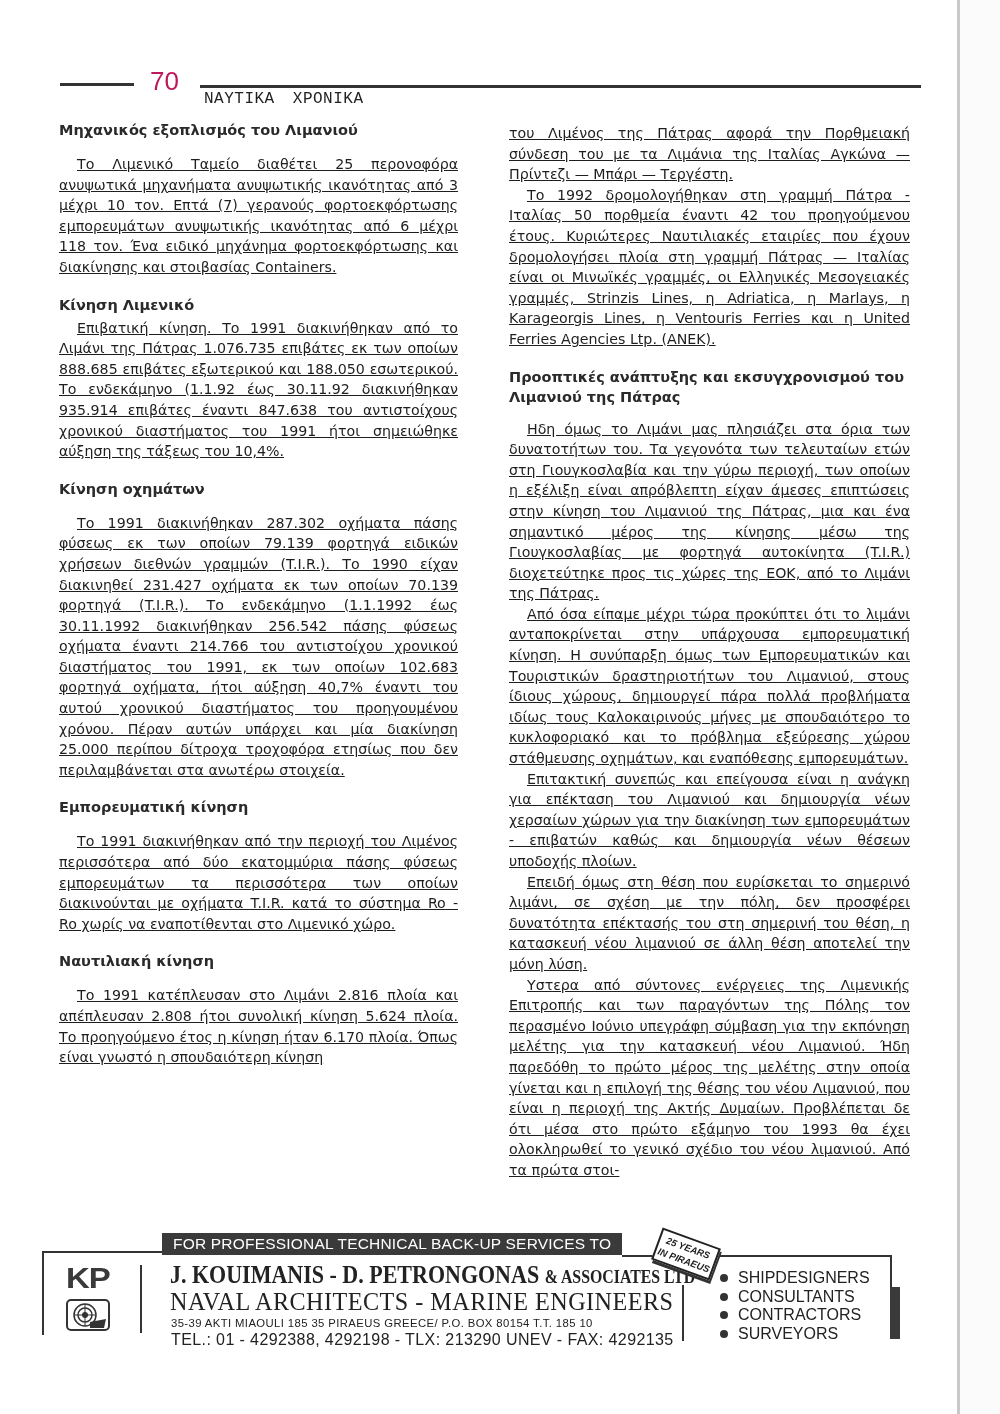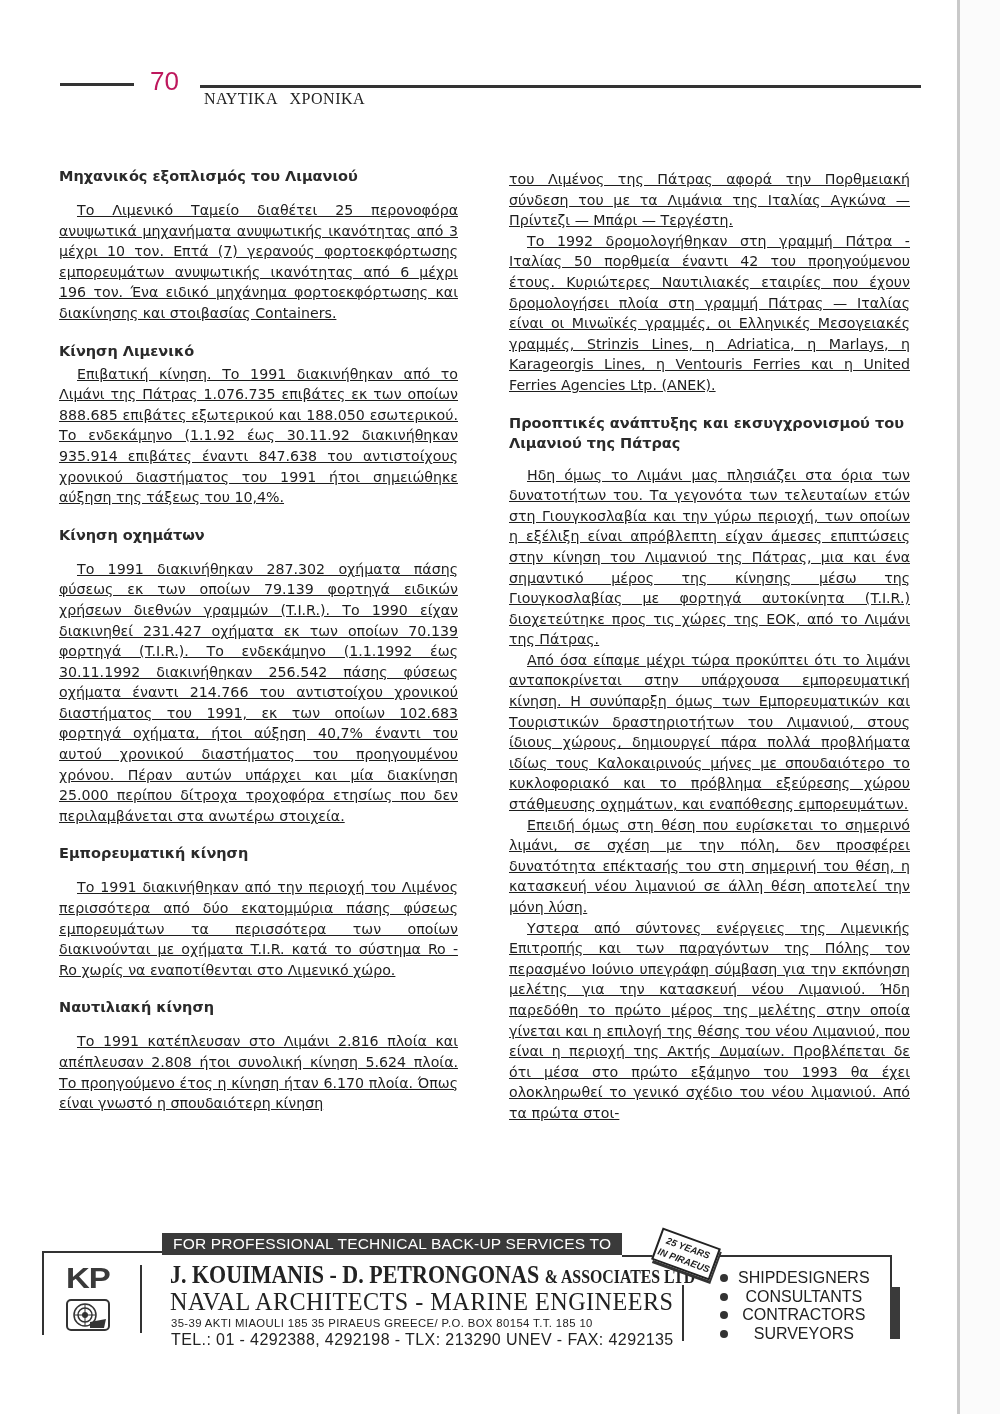--- a/index.html
+++ b/index.html
@@ -7,24 +7,24 @@
       width: 1000px; height: 1414px; background: #ffffff; position: relative; overflow: hidden;
       font-family: "DejaVu Sans", "Liberation Sans", sans-serif; color: #1e1e1e;
     }
     .page-edge { position: absolute; left: 957px; top: 0; width: 3px; height: 1414px; background: #c9c9c9; }
     .page-edge2 { position: absolute; left: 960px; top: 0; width: 40px; height: 1414px; background: #fbfbfb; }
 
     
     .hdr-rule-left { position: absolute; left: 60px; top: 83px; width: 74px; height: 3px; background: #333; }
     .hdr-rule-right { position: absolute; left: 200px; top: 85px; width: 721px; height: 3px; background: #333; }
     .page-number { position: absolute; left: 150px; top: 66px; font-size: 26px; font-weight: normal; font-family: "Liberation Sans", sans-serif; color: #be185d; }
-    .journal-title { position: absolute; left: 204px; top: 90px; font-size: 16px; letter-spacing: 0.5px; font-family: Liberation Serif, serif; color: #222; word-spacing: 8px; }
+    .journal-title { position: absolute; left: 204px; top: 90px; font-size: 16px; letter-spacing: 0.5px; font-family: Liberation Mono, monospace; color: #222; word-spacing: 8px; }
 
     
-    .col { position: absolute; font-size: 14.2px; line-height: 20.6px; text-align: justify; margin-top: 46px; }
+    .col { position: absolute; font-size: 14.2px; line-height: 20.6px; text-align: justify; }
     .col-left { left: 59px; top: 120px; width: 399px; }
     .col-right { left: 509px; top: 123px; width: 401px; }
     .col p { margin: 0; text-indent: 18px; text-decoration: underline; }
     .col p.noindent { text-indent: 0; }
     .col h2 { font-size: 14.5px; font-weight: bold; margin: 0; line-height: 20px; color: #2a2a2a; text-align: left; }
     .sp-a { height: 14px; }
     .sp-b { height: 17px; }
     .sp-c { height: 12px; }
     .sp-p { height: 3px; }
 
@@ -42,39 +42,39 @@
     .logo-emblem svg { position: absolute; left: 2px; top: 1px; }
     .ad-divider-l { position: absolute; left: 140px; top: 40px; width: 2px; height: 68px; background: #333; }
     .ad-divider-r { position: absolute; left: 682px; top: 60px; width: 2px; height: 56px; background: #333; }
     .company-name { position: absolute; left: 170px; top: 36px; font-family: "Liberation Serif", serif; font-weight: bold; font-size: 25px; color: #222; white-space: nowrap; transform: scaleX(0.88); transform-origin: left; }
     .company-name .small { font-size: 18px; }
     .company-sub { position: absolute; left: 170px; top: 62px; font-family: "Liberation Serif", serif; font-size: 26px; color: #222; white-space: nowrap; transform: scaleX(0.93); transform-origin: left; letter-spacing: 0.5px; }
     .company-addr { position: absolute; left: 171px; top: 92px; font-family: "Liberation Sans", sans-serif; font-size: 11.3px; color: #222; white-space: nowrap; letter-spacing: 0.4px; }
     .company-tel { position: absolute; left: 171px; top: 106px; font-family: "Liberation Sans", sans-serif; font-size: 16px; color: #222; white-space: nowrap; letter-spacing: 0.4px; }
     .years-badge { position: absolute; left: 655px; top: 12px; width: 62px; height: 34px; border: 2px solid #222; background: #fff; transform: rotate(20deg);
       font-family: "Liberation Sans", sans-serif; font-weight: bold; font-style: italic; font-size: 9.5px; line-height: 13px; text-align: center; box-sizing: border-box; padding-top: 2px; box-shadow: 2px 3px 0 #333; }
-    .services { position: absolute; left: 720px; top: 44px; margin: 0; padding: 0; list-style: none; font-family: "Liberation Sans", sans-serif; font-size: 16px; line-height: 18.5px; color: #222; text-align: center; }
+    .services { position: absolute; left: 720px; top: 44px; margin: 0; padding: 0; list-style: none; font-family: "Liberation Sans", sans-serif; font-size: 16px; line-height: 18.5px; color: #222; }
     .services li { position: relative; padding-left: 18px; }
     .services li .bullet { position: absolute; left: 0; top: 5px; width: 8px; height: 8px; border-radius: 50%; background: #333; }
   </style>
 </head>
 <body>
 
 <div class="page-edge2"></div>
 <div class="page-edge"></div>
 
 <div class="hdr-rule-left"></div>
 <div class="page-number">70</div>
 <div class="hdr-rule-right"></div>
 <div class="journal-title">ΝΑΥΤΙΚΑ ΧΡΟΝΙΚΑ</div>
 
 <div class="col col-left">
   <h2>Μηχανικός εξοπλισμός του Λιμανιού</h2>
   <div class="sp-a"></div>
-  <p>Το Λιμενικό Ταμείο διαθέτει 25 περονοφόρα ανυψωτικά μηχανήματα ανυψωτικής ικανότητας από 3 μέχρι 10 τον. Επτά (7) γερανούς φορτοεκφόρτωσης εμπορευμάτων ανυψωτικής ικανότητας από 6 μέχρι 196 τον. Ένα ειδικό μηχάνημα φορτοεκφόρτωσης και διακίνησης και στοιβασίας Containers.</p>
+  <p>Το Λιμενικό Ταμείο διαθέτει 25 περονοφόρα ανυψωτικά μηχανήματα ανυψωτικής ικανότητας από 3 μέχρι 10 τον. Επτά (7) γερανούς φορτοεκφόρτωσης εμπορευμάτων ανυψωτικής ικανότητας από 6 μέχρι 118 τον. Ένα ειδικό μηχάνημα φορτοεκφόρτωσης και διακίνησης και στοιβασίας Containers.</p>
   <div class="sp-b"></div>
   <h2>Κίνηση Λιμενικό</h2>
   <div class="sp-p"></div>
   <p>Επιβατική κίνηση. Το 1991 διακινήθηκαν από το Λιμάνι της Πάτρας 1.076.735 επιβάτες εκ των οποίων 888.685 επιβάτες εξωτερικού και 188.050 εσωτερικού. Το ενδεκάμηνο (1.1.92 έως 30.11.92 διακινήθηκαν 935.914 επιβάτες έναντι 847.638 του αντιστοίχους χρονικού διαστήματος του 1991 ήτοι σημειώθηκε αύξηση της τάξεως του 10,4%.</p>
   <div class="sp-b"></div>
   <h2>Κίνηση οχημάτων</h2>
   <div class="sp-a"></div>
   <p>Το 1991 διακινήθηκαν 287.302 οχήματα πάσης φύσεως εκ των οποίων 79.139 φορτηγά ειδικών χρήσεων διεθνών γραμμών (T.I.R.). Το 1990 είχαν διακινηθεί 231.427 οχήματα εκ των οποίων 70.139 φορτηγά (T.I.R.). Το ενδεκάμηνο (1.1.1992 έως 30.11.1992 διακινήθηκαν 256.542 πάσης φύσεως οχήματα έναντι 214.766 του αντιστοίχου χρονικού διαστήματος του 1991, εκ των οποίων 102.683 φορτηγά οχήματα, ήτοι αύξηση 40,7% έναντι του αυτού χρονικού διαστήματος του προηγουμένου χρόνου. Πέραν αυτών υπάρχει και μία διακίνηση 25.000 περίπου δίτροχα τροχοφόρα ετησίως που δεν περιλαμβάνεται στα ανωτέρω στοιχεία.</p>
   <div class="sp-b"></div>
   <h2>Εμπορευματική κίνηση</h2>
@@ -87,20 +87,21 @@
 </div>
 
 <div class="col col-right">
   <p class="noindent">του Λιμένος της Πάτρας αφορά την Πορθμειακή σύνδεση του με τα Λιμάνια της Ιταλίας Αγκώνα — Πρίντεζι — Μπάρι — Τεργέστη.</p>
   <p>Το 1992 δρομολογήθηκαν στη γραμμή Πάτρα - Ιταλίας 50 πορθμεία έναντι 42 του προηγούμενου έτους. Κυριώτερες Ναυτιλιακές εταιρίες που έχουν δρομολογήσει πλοία στη γραμμή Πάτρας — Ιταλίας είναι οι Μινωϊκές γραμμές, οι Ελληνικές Μεσογειακές γραμμές, Strinzis Lines, η Adriatica, η Marlays, η Karageorgis Lines, η Ventouris Ferries και η United Ferries Agencies Ltp. (ANEK).</p>
   <div class="sp-b"></div>
   <h2>Προοπτικές ανάπτυξης και εκσυγχρονισμού του Λιμανιού της Πάτρας</h2>
   <div class="sp-c"></div>
   <p>Ηδη όμως το Λιμάνι μας πλησιάζει στα όρια των δυνατοτήτων του. Τα γεγονότα των τελευταίων ετών στη Γιουγκοσλαβία και την γύρω περιοχή, των οποίων η εξέλιξη είναι απρόβλεπτη είχαν άμεσες επιπτώσεις στην κίνηση του Λιμανιού της Πάτρας, μια και ένα σημαντικό μέρος της κίνησης μέσω της Γιουγκοσλαβίας με φορτηγά αυτοκίνητα (T.I.R.) διοχετεύτηκε προς τις χώρες της ΕΟΚ, από το Λιμάνι της Πάτρας.</p>
   <p>Από όσα είπαμε μέχρι τώρα προκύπτει ότι το λιμάνι ανταποκρίνεται στην υπάρχουσα εμπορευματική κίνηση. Η συνύπαρξη όμως των Εμπορευματικών και Τουριστικών δραστηριοτήτων του Λιμανιού, στους ίδιους χώρους, δημιουργεί πάρα πολλά προβλήματα ιδίως τους Καλοκαιρινούς μήνες με σπουδαιότερο το κυκλοφοριακό και το πρόβλημα εξεύρεσης χώρου στάθμευσης οχημάτων, και εναπόθεσης εμπορευμάτων.</p>
+  <p>Επιτακτική συνεπώς και επείγουσα είναι η ανάγκη για επέκταση του Λιμανιού και δημιουργία νέων χερσαίων χώρων για την διακίνηση των εμπορευμάτων - επιβατών καθώς και δημιουργία νέων θέσεων υποδοχής πλοίων.</p>
   <p>Επειδή όμως στη θέση που ευρίσκεται το σημερινό λιμάνι, σε σχέση με την πόλη, δεν προσφέρει δυνατότητα επέκτασής του στη σημερινή του θέση, η κατασκευή νέου λιμανιού σε άλλη θέση αποτελεί την μόνη λύση.</p>
   <p>Υστερα από σύντονες ενέργειες της Λιμενικής Επιτροπής και των παραγόντων της Πόλης τον περασμένο Ιούνιο υπεγράφη σύμβαση για την εκπόνηση μελέτης για την κατασκευή νέου Λιμανιού. Ήδη παρεδόθη το πρώτο μέρος της μελέτης στην οποία γίνεται και η επιλογή της θέσης του νέου Λιμανιού, που είναι η περιοχή της Ακτής Δυμαίων. Προβλέπεται δε ότι μέσα στο πρώτο εξάμηνο του 1993 θα έχει ολοκληρωθεί το γενικό σχέδιο του νέου λιμανιού. Από τα πρώτα στοι-</p>
 </div>
 
 <div class="ad">
   <div class="ad-frame-top-l"></div>
   <div class="ad-frame-left"></div>
   <div class="ad-frame-top-r"></div>
   <div class="ad-frame-right"></div>
   <div class="ad-block-right"></div>

